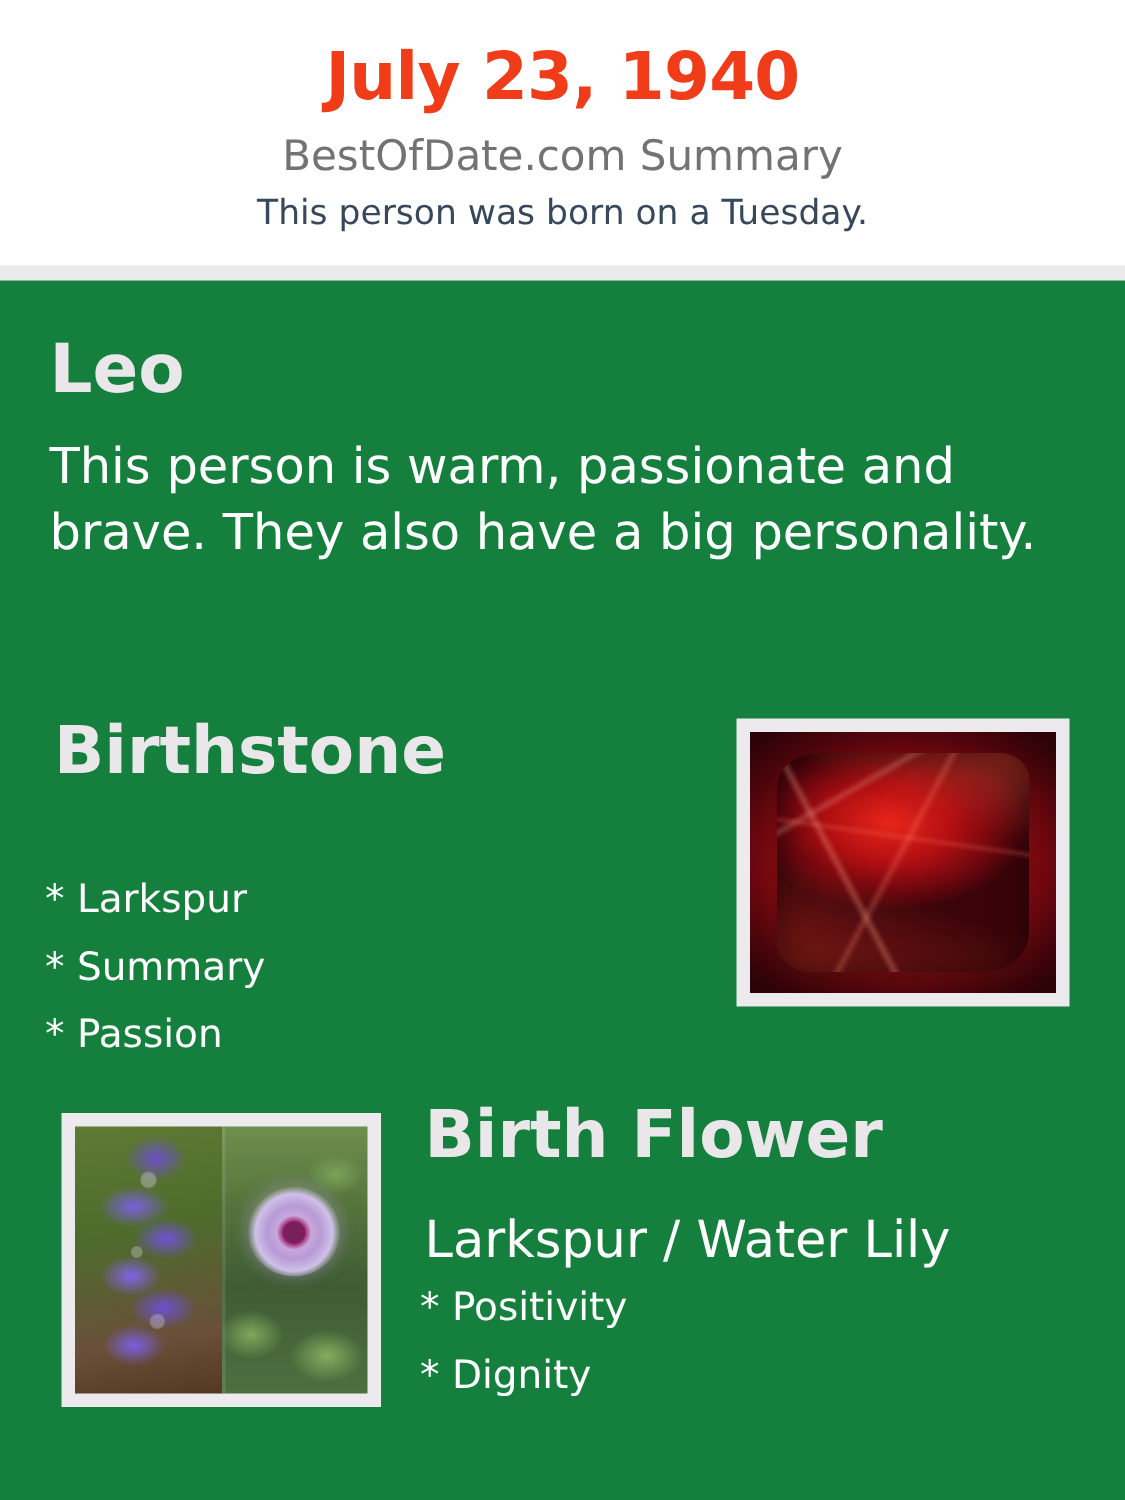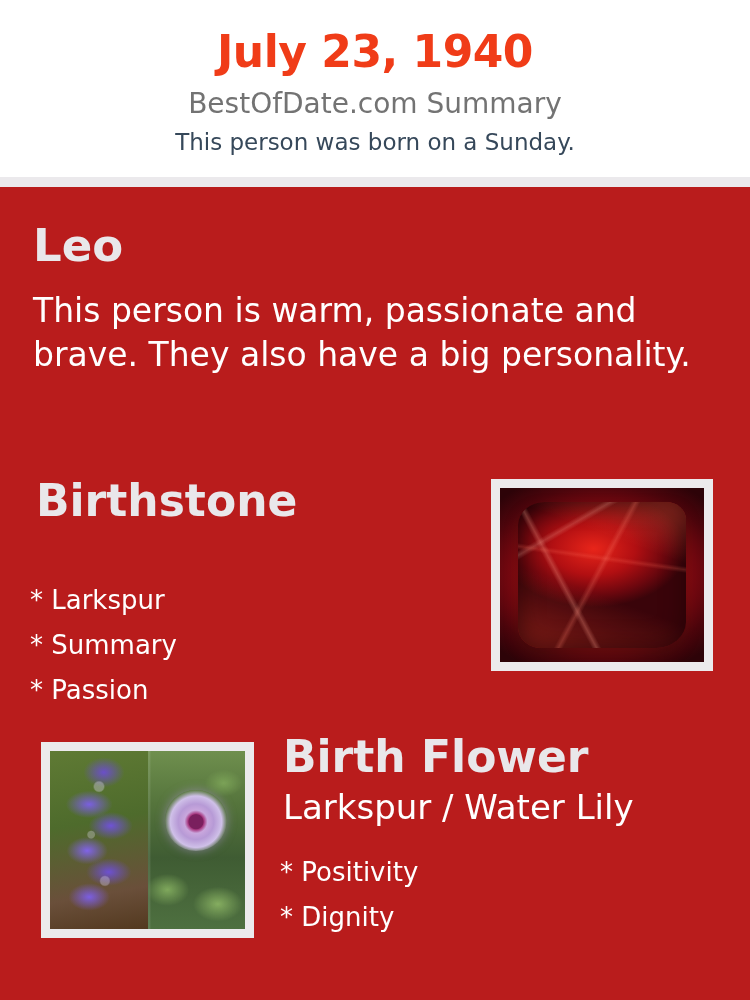--- a/index.html
+++ b/index.html
@@ -33,21 +33,21 @@
     line-height:1; padding-top:13px;
   }
   .divider-band {
     position:absolute; left:0; top:177px; width:750px; height:10px;
     background:#ebe9ec;
   }
 
   
   .body-panel {
     position:absolute; left:0; top:187px; width:750px; height:813px;
-    background:#b91c1c;
+    background:#15803d;
   }
 
   .zodiac-title {
     position:absolute; left:33px; top:36px;
     font-size:45px; font-weight:700; color:#e9e7ea; line-height:1;
   }
   .zodiac-desc {
     position:absolute; left:33px; top:102px; width:660px;
     font-size:33px; font-weight:400; color:#ffffff;
     line-height:1.33;
@@ -160,41 +160,41 @@
       radial-gradient(ellipse 34% 13% at 72% 86%, #85ad60 0%, rgba(133,173,96,0) 75%),
       radial-gradient(ellipse 26% 10% at 78% 18%, #7ba257 0%, rgba(123,162,87,0) 75%),
       linear-gradient(90deg, rgba(255,255,255,.10) 0 2%, transparent 3%);
   }
 
   .flower-title {
     position:absolute; left:283px; top:548px;
     font-size:44px; font-weight:700; color:#e9e7ea; line-height:1;
   }
   .flower-name {
-    position:absolute; left:283px; top:603px;
+    position:absolute; left:283px; top:623px;
     font-size:34px; font-weight:400; color:#ffffff; line-height:1;
   }
   .flower-traits {
     position:absolute; left:280px; top:672px;
     list-style:none;
   }
   .flower-traits li {
     font-size:26px; font-weight:400; color:#ffffff;
     line-height:1; margin-bottom:19px; white-space:pre;
   }
 </style>
 </head>
 <body>
 
 <div class="page">
 
   <div class="header">
     <div class="header-date">July 23, 1940</div>
     <div class="header-sub">BestOfDate.com Summary</div>
-    <div class="header-note">This person was born on a Sunday.</div>
+    <div class="header-note">This person was born on a Tuesday.</div>
   </div>
   <div class="divider-band"></div>
 
   <div class="body-panel">
 
     <div class="zodiac-title">Leo</div>
     <div class="zodiac-desc">This person is warm, passionate and brave. They also have a big personality.</div>
 
     <div class="stone-title">Birthstone</div>
     <ul class="stone-traits">

